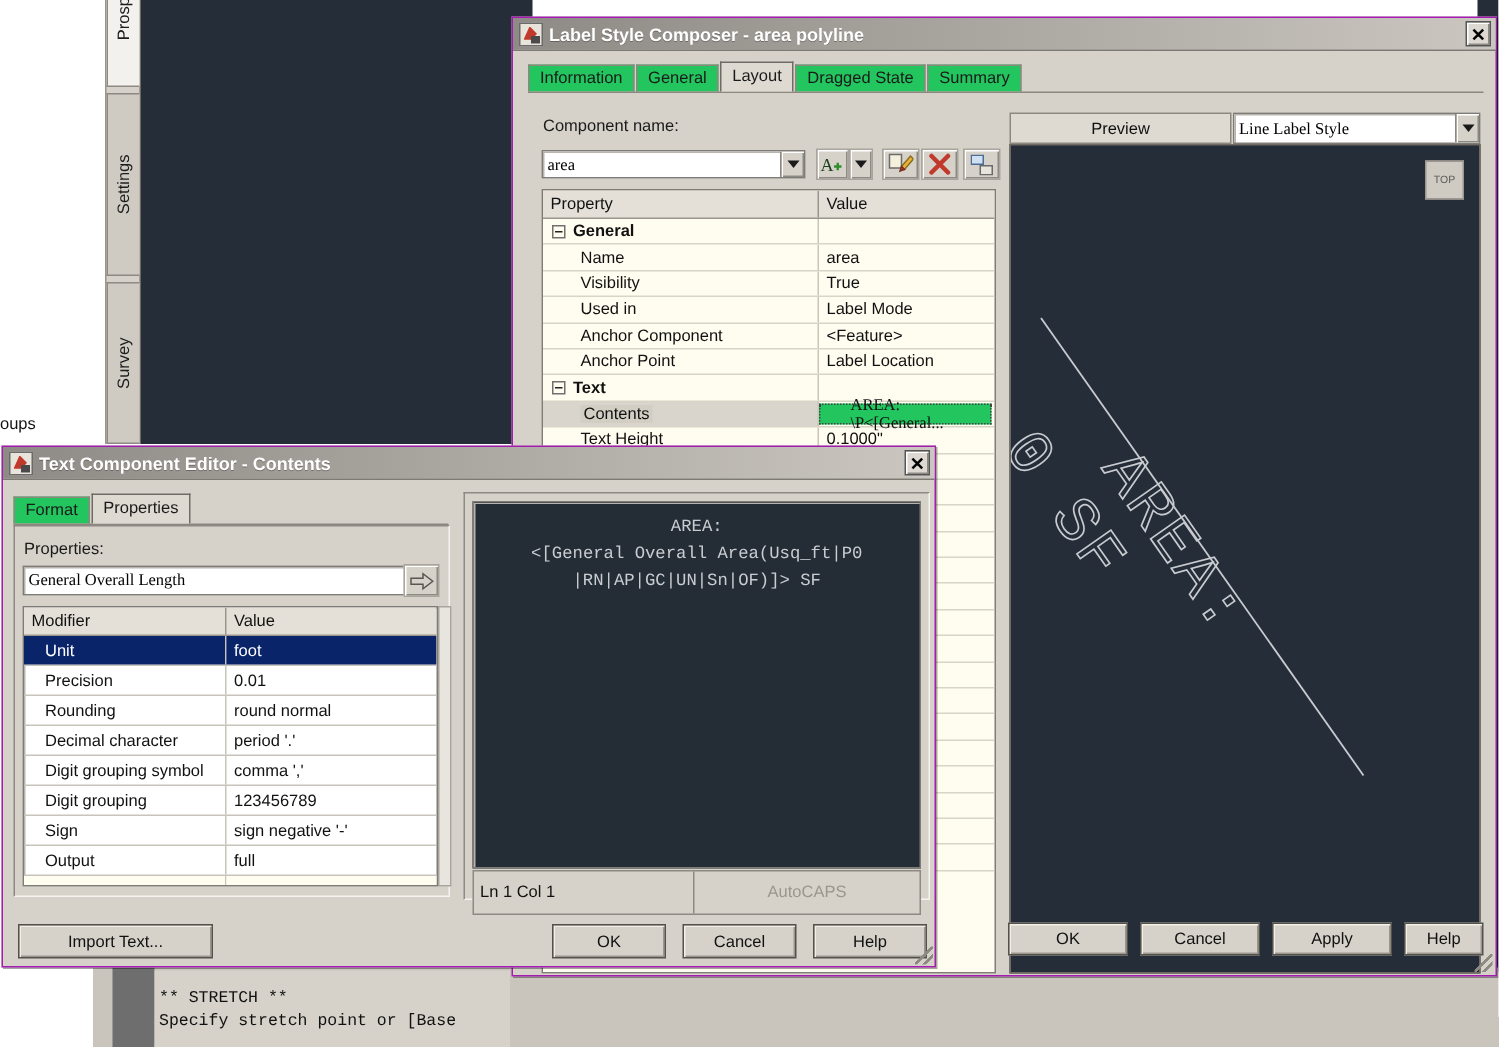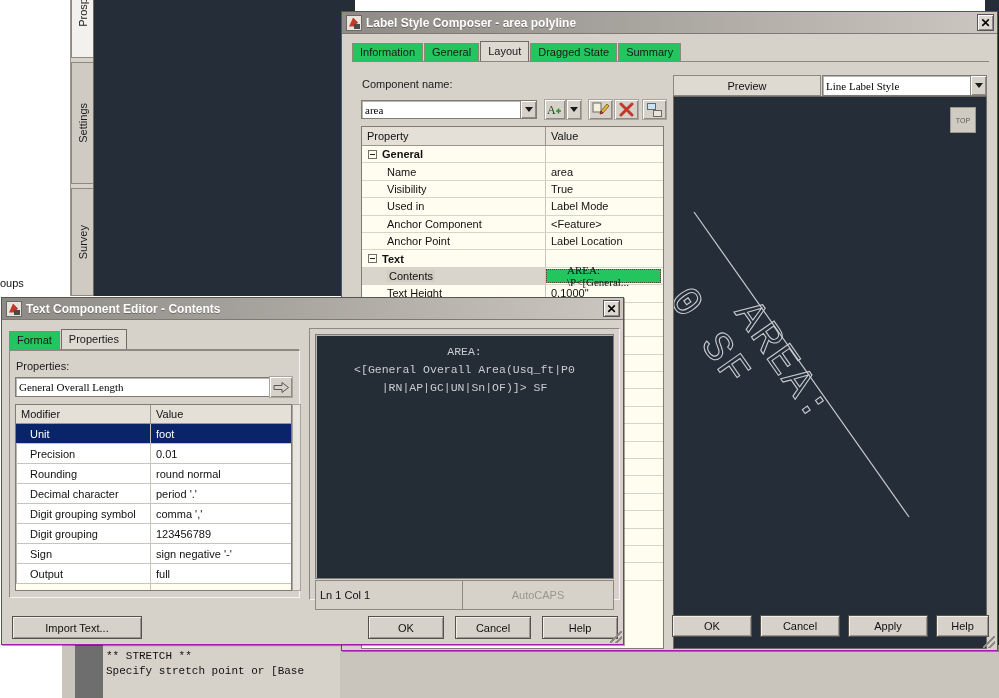--- a/index.html
+++ b/index.html
@@ -55,21 +55,21 @@
   
   .cmd-wrap { position: absolute; background: #c9c5bd; }
   .cmd-gutter { position: absolute; background: #6e6e6e; }
   .cmd-text {
     position: absolute;
     background: #d6d2ca;
     font-family: "Liberation Mono", monospace;
     font-size: 11px;
     color: #111;
     line-height: 15px;
-    padding: 2px 3px;
+    padding: 12px 3px;
     white-space: pre;
     overflow: hidden;
   }
   .cmd-white { position: absolute; background: #fff; }
 
   
   .dialog {
     position: absolute;
     background: #d6d2ca;
     border: 1px solid #a21caf;

